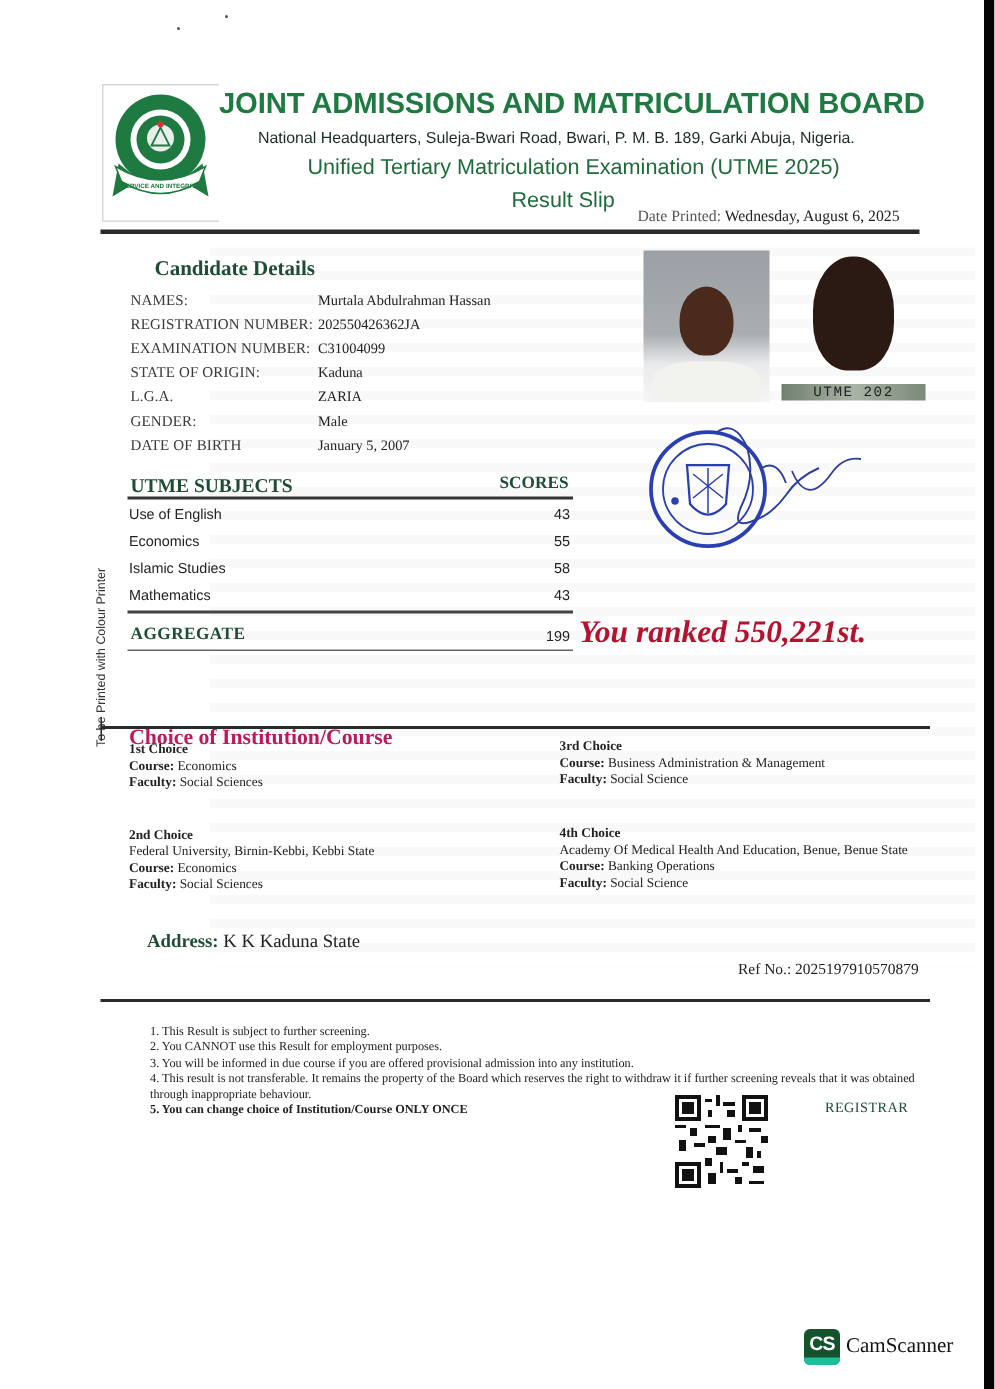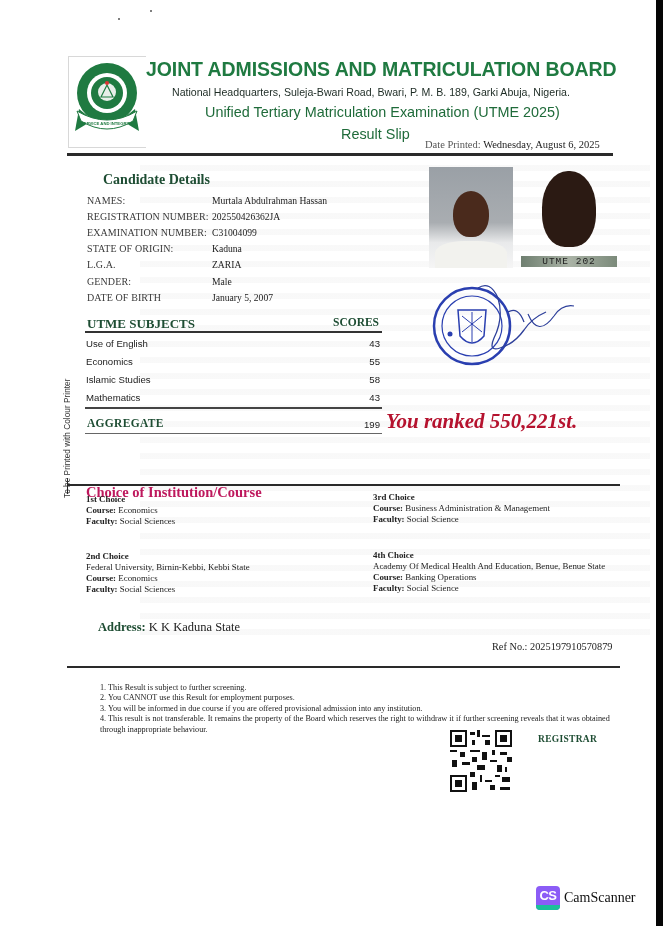--- a/index.html
+++ b/index.html
@@ -67,23 +67,23 @@
 
   .address { left: 98px; top: 620px; font-size: 12.5px; color: #222; white-space: nowrap; }
   .address .lbl { font-weight: bold; color: #1e4d33; }
   .refno { left: 492px; top: 641px; font-size: 10.3px; color: #222; white-space: nowrap; }
   .footer-rule { left: 67px; top: 666px; width: 553px; height: 2px; background: #2a2a2a; }
 
   .notes { left: 88px; top: 671px; width: 520px; font-size: 8.2px; color: #222; line-height: 10.4px; margin: 12px; padding: 0; list-style: none; }
   .notes li.strong { font-weight: bold; }
 
   .qr { left: 450px; top: 730px; width: 62px; height: 62px; }
-  .registrar { left: 538px; top: 734px; font-weight: bold; font-size: 9.5px; color: #1e4d33; letter-spacing: 0.3px; }
-
-  .cs-badge { left: 536px; top: 886px; width: 24px; height: 24px; border-radius: 4px; background: #8b5cf6; overflow: hidden; }
+  .registrar { left: 550px; top: 734px; font-weight: normal; font-size: 9.5px; color: #1e4d33; letter-spacing: 0.3px; }
+
+  .cs-badge { left: 536px; top: 886px; width: 24px; height: 24px; border-radius: 4px; background: #14532d; overflow: hidden; }
   .cs-badge .txt { position: absolute; left: 0; top: 2px; width: 24px; text-align: center; color: #fff; font-family: "Liberation Sans", sans-serif; font-weight: bold; font-size: 13px; letter-spacing: -0.5px; }
   .cs-badge .band { position: absolute; left: 0; bottom: 0; width: 24px; height: 5px; background: #1bbf9a; }
   .cs-name { left: 564px; top: 890px; font-size: 14px; color: #111; white-space: nowrap; }
 
   .speck { position: absolute; width: 2px; height: 2px; background: #555; border-radius: 1px; }
 </style>
 </head>
 <body>
 
 <div class="watermark-bg"></div>
@@ -220,20 +220,21 @@
   <span>Ref No.:</span>
   <span>2025197910570879</span>
 </div>
 <div class="abs footer-rule"></div>
 
 <ul class="abs notes">
   <li>1. This Result is subject to further screening.</li>
   <li>2. You CANNOT use this Result for employment purposes.</li>
   <li>3. You will be informed in due course if you are offered provisional admission into any institution.</li>
   <li>4. This result is not transferable. It remains the property of the Board which reserves the right to withdraw it if further screening reveals  that it was obtained through inappropriate behaviour.</li>
+  <li class="strong">5. You can change choice of Institution/Course ONLY ONCE</li>
 </ul>
 
 <svg class="abs qr" viewBox="0 0 25 25" shape-rendering="crispEdges">
   <rect width="25" height="25" fill="#fff"></rect>
   <g fill="#111">
     <rect x="0" y="0" width="7" height="7"></rect>
       <rect x="1" y="1" width="5" height="5" fill="#fff"></rect>
       <rect x="2" y="2" width="3" height="3"></rect>
     <rect x="18" y="0" width="7" height="7"></rect>
       <rect x="19" y="1" width="5" height="5" fill="#fff"></rect>

